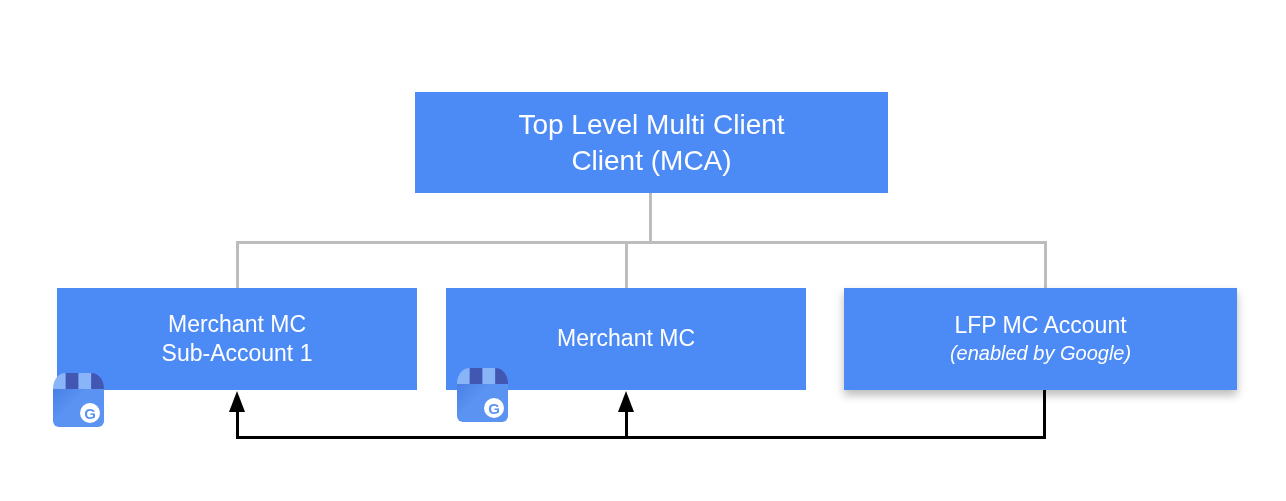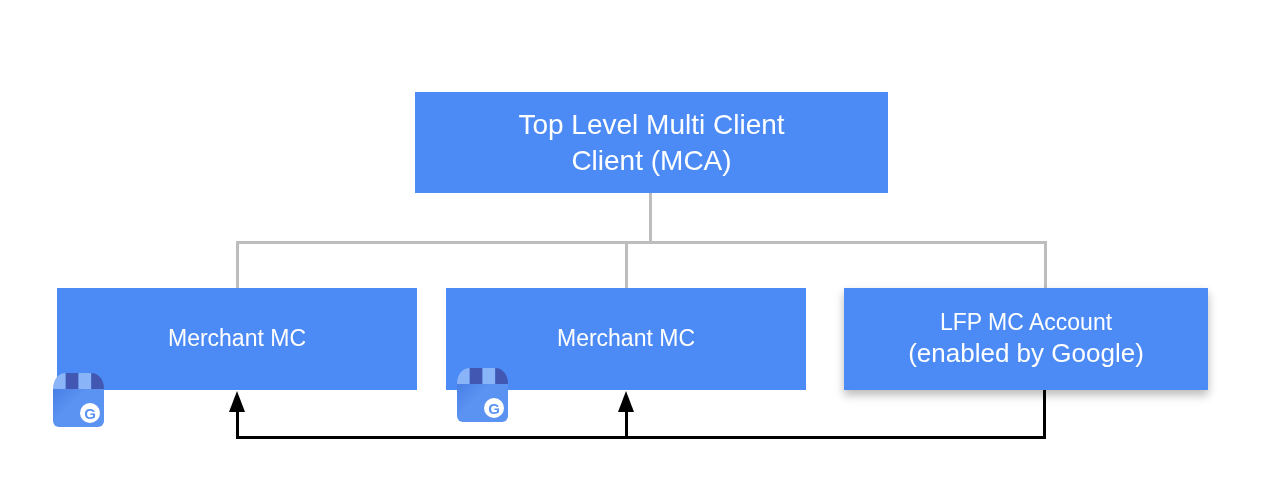--- a/index.html
+++ b/index.html
@@ -45,25 +45,25 @@
     width: 360px; height: 102px;
     font-size: 23px;
   }
   #node-sub2 {
     left: 446px; top: 288px;
     width: 360px; height: 102px;
     font-size: 23px;
   }
   #node-lfp {
     left: 844px; top: 288px;
-    width: 364px; height: 102px;
+    width: 393px; height: 102px;
     font-size: 23px;
     box-shadow: 0 5px 9px rgba(0,0,0,0.28);
   }
-  #node-lfp .line.secondary { font-size: 26px; }
+  #node-lfp .line.secondary { font-size: 20px; font-style: italic; }
 
   
   .conn {
     position: absolute;
     background: #bdbdbd;
     z-index: 1;
   }
   .conn.v { width: 3px; }
   .conn.h { height: 3px; }
 
@@ -125,20 +125,21 @@
   <div class="conn v" id="conn-drop-2"></div>
   <div class="conn v" id="conn-drop-3"></div>
 
   <div class="node" id="node-mca">
     <span class="line">Top Level Multi Client</span>
     <span class="line">Client (MCA)</span>
   </div>
 
   <div class="node" id="node-sub1">
     <span class="line">Merchant MC</span>
+    <span class="line">Sub-Account 1</span>
   </div>
 
   <div class="node" id="node-sub2">
     <span class="line">Merchant MC</span>
   </div>
 
   <div class="node" id="node-lfp">
     <span class="line">LFP MC Account</span>
     <span class="line secondary">(enabled by Google)</span>
   </div>

